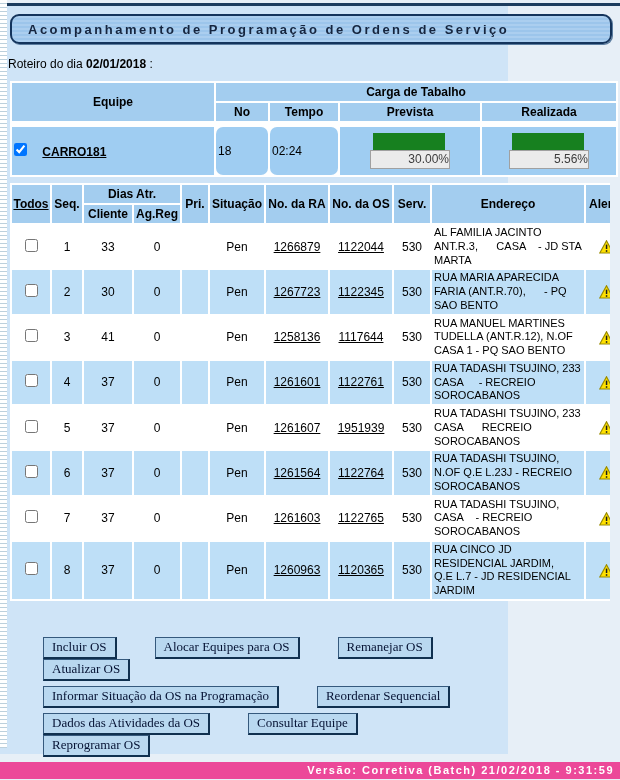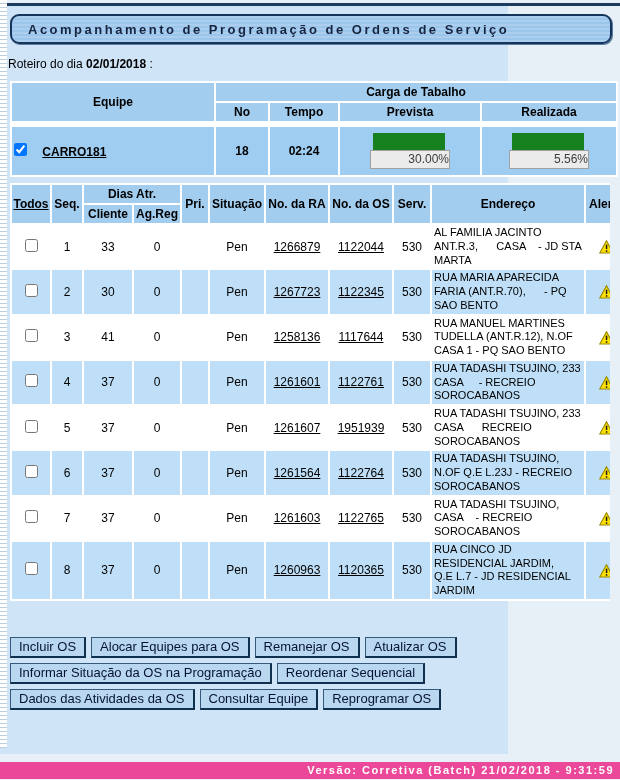--- a/index.html
+++ b/index.html
@@ -29,21 +29,21 @@
   .roteiro b{font-weight:bold;}
   
   table{border-collapse:separate;border-spacing:2px;background:#fff;table-layout:fixed;}
   .equipe-table{width:600px;margin:10px 0 0 10px;}
   .orders-table{width:600px;}
   th{background:#a3cdef;font-size:12px;font-weight:bold;padding:2px 1px;}
   .equipe-table td{background:#9fcdf2;font-size:12px;padding:2px;}
   .equipe-table .spacer td{background:#ffffff;height:2px;padding:0;}
   .team-cell{text-align:left;padding-left:14px;height:44px;}
   .team-cell a{color:#000;font-weight:bold;text-decoration:underline;margin-left:12px;}
-  .num{text-align:center;font-weight:bold;}
+  .num{font-weight:normal;border-radius:7px;}
   .barcell{text-align:center;}
   .pbar{display:inline-block;text-align:left;}
   .pbar .green{width:72px;height:17px;background:#17801f;margin-left:3px;}
   .pbar .box{
     box-sizing:border-box;width:80px;height:19px;background:#ebebeb;
     border:1px solid #a0a0a0;font-size:12px;color:#3c3c3c;line-height:17px;padding-left:3px;text-align:right;
   }
   
   .orders-clip{height:446px;overflow:hidden;margin:6px 0 0 10px;width:600px;}
   .orders-table th{padding:2px 0;}
@@ -51,24 +51,24 @@
   .orders-table td{font-size:12px;text-align:center;padding:2px 1px;vertical-align:middle;}
   .orders-table td.addr{font-size:11px;text-align:left;padding:1px 2px;line-height:1.25;}
   .row-white td{background:#ffffff;}
   .row-blue td{background:#bedff7;}
   .orders-table a{color:#000;text-decoration:underline;}
   input[type=checkbox]{width:13px;height:13px;margin:0;}
   
   .buttons{margin:8px 0 0 10px;}
   .btnrow{margin-bottom:5px;}
   .btnrow button{
-    font-family:Liberation Sans, sans-serif;font-size:13px;color:#051233;
+    font-family:Liberation Serif, serif;font-size:13px;color:#051233;
     background:#b9d8f0;
     border:1px solid #35597d;border-right:2px solid #10304f;border-bottom:2px solid #10304f;
-    padding:1px 8px 2px 8px;margin-right:5px;cursor:pointer;
+    padding:1px 8px 2px 8px;margin-right:5px;cursor:pointer;margin-left:33px;
   }
   
   .footer-bar{
     position:absolute;left:0;bottom:1px;width:620px;height:17px;background:#ec4899;
     color:#ffffff;font-size:11px;font-weight:bold;letter-spacing:1.5px;
     line-height:17px;text-align:right;box-sizing:border-box;padding-right:6px;
   }
   .warn-icon{display:inline-block;vertical-align:middle;}
 </style>
 </head>

